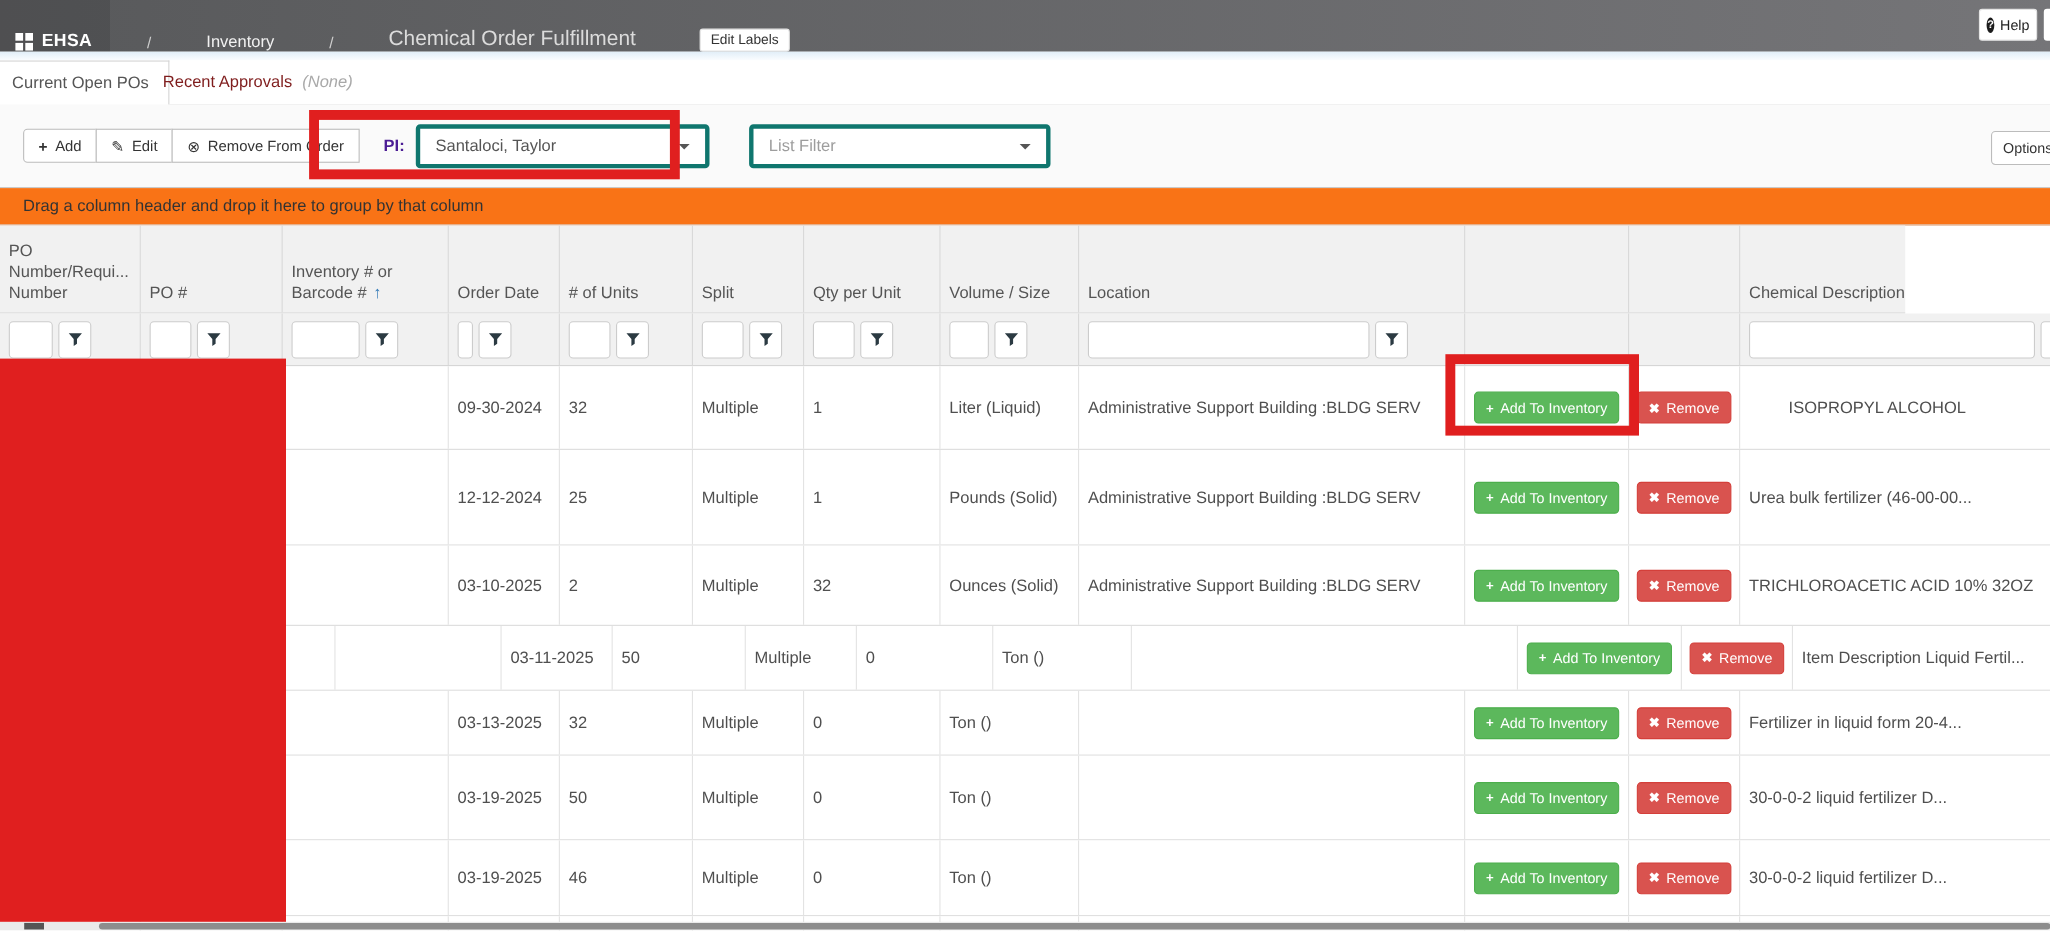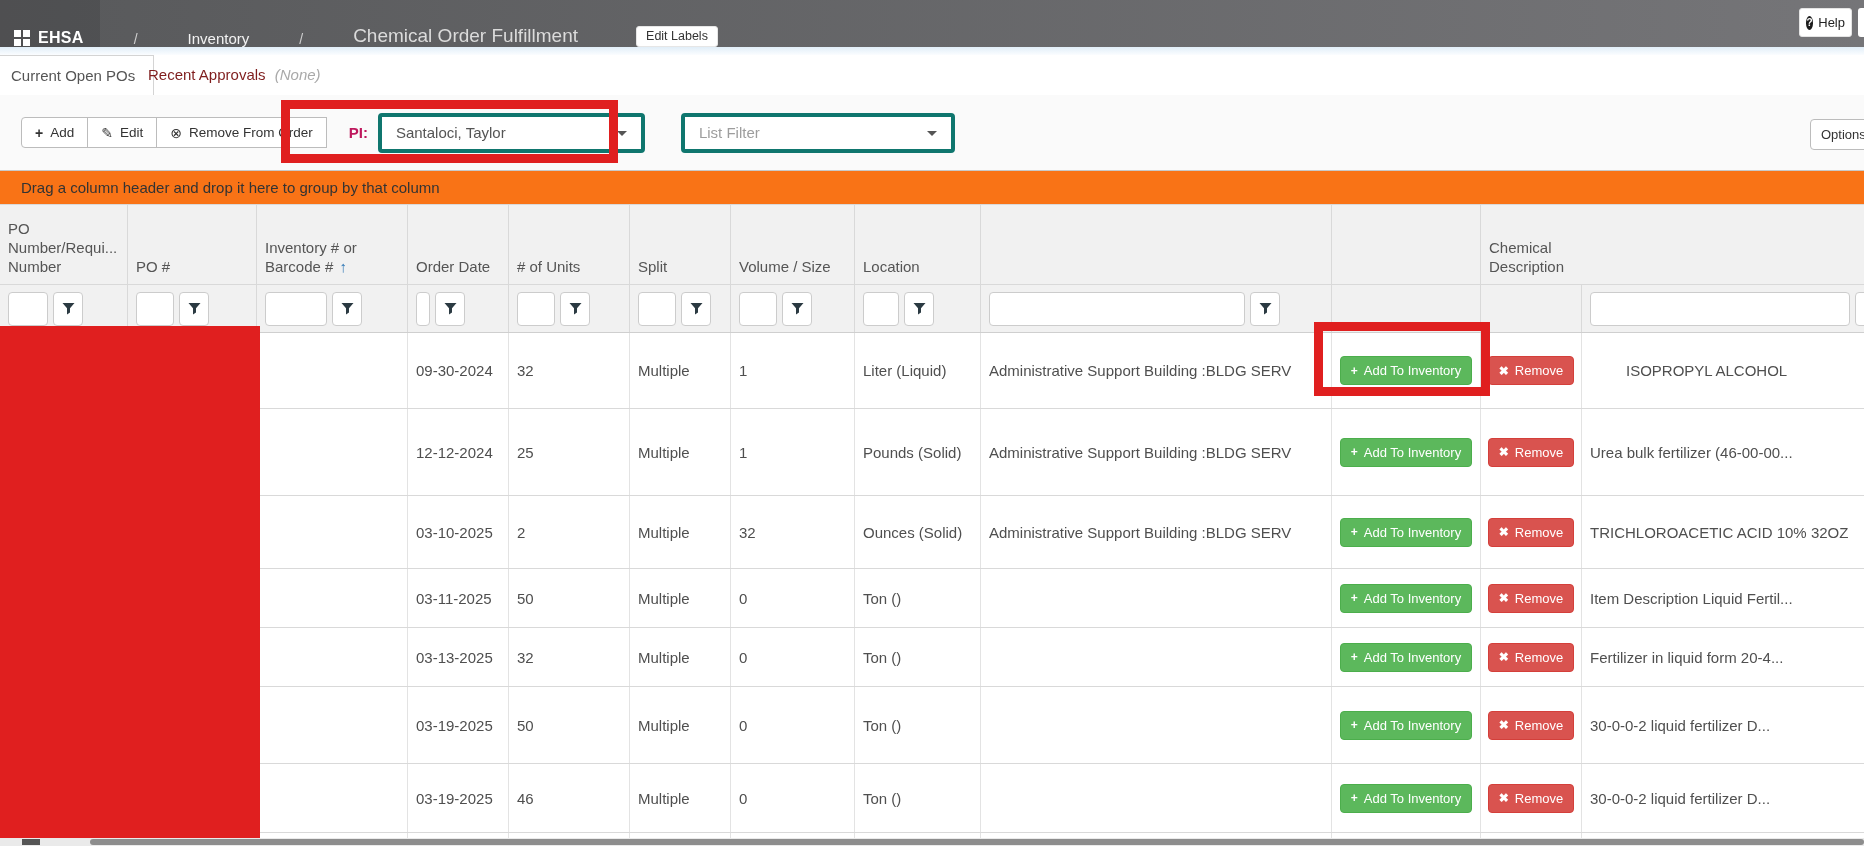--- a/index.html
+++ b/index.html
@@ -39,39 +39,39 @@
   .tab-none{color:#a9a9a9;font-style:italic;margin-left:5px;}
 
   
   .toolbar{position:absolute;left:0;top:95px;width:1864px;height:76px;background:#fafafa;
     border-bottom:1px solid #c9c9c9;display:flex;align-items:center;padding-left:21px;box-sizing:border-box;}
   .bgbtn{height:31px;background:#fff;border:1px solid #bcbcbc;color:#333;font-size:13.5px;
     display:inline-flex;align-items:center;gap:7px;padding:0 13px;cursor:pointer;margin-left:-1px;}
   .bgbtn:first-child{border-radius:4px 0 0 4px;margin-left:0;}
   .bgbtn:last-child{border-radius:0 4px 4px 0;}
   .bicon{font-style:normal;font-size:14px;line-height:1;}
-  .pi-label{font-size:15px;font-weight:bold;color:#be185d;margin-left:22px;margin-right:10px;}
+  .pi-label{font-size:15px;font-weight:bold;color:#4c1d95;margin-left:22px;margin-right:10px;}
   .select{height:40px;background:#fff;border:4px solid #0f766e;border-radius:4px;display:flex;
     align-items:center;box-sizing:border-box;padding:0 14px;cursor:pointer;position:relative;}
   .pi-select{width:267px;font-size:15px;color:#555;}
   .list-filter{width:274px;margin-left:36px;font-size:15px;color:#9d9d9d;}
   .caret{position:absolute;right:14px;top:50%;margin-top:-2px;width:0;height:0;
     border-left:5px solid transparent;border-right:5px solid transparent;border-top:5px solid #555;}
   .options-btn{position:absolute;left:1810px;top:119px;width:64px;height:31px;background:#fff;
     border:1px solid #bcbcbc;border-radius:4px;font-size:13px;color:#333;display:flex;align-items:center;
     padding:0 10px;gap:8px;cursor:pointer;box-sizing:border-box;}
 
   
   .groupbar{position:absolute;left:0;top:171px;width:1864px;height:34px;background:#f97316;
     border-bottom:1px solid #d9d9d9;display:flex;align-items:center;padding-left:21px;
     box-sizing:border-box;font-size:15px;color:#333;}
 
   
   .cols{display:grid;grid-template-columns:128px 129px 151px 101px 121px 101px 124px 126px 351px 149px 101px 282px;}
-  .thead{position:absolute;left:0;top:205px;width:1864px;height:80px;background:#f1f1f1;
+  .thead{position:absolute;left:0;top:205px;width:1732px;height:80px;background:#f1f1f1;
     border-bottom:1px solid #d9d9d9;box-sizing:border-box;}
   .hcell{border-right:1px solid #d9d9d9;display:flex;align-items:flex-end;
     padding:6px 8px 8px 8px;font-size:15px;color:#555;line-height:19px;box-sizing:border-box;overflow:hidden;}
   .sort-arrow{color:#337ab7;margin-left:6px;}
   .frow{position:absolute;left:0;top:285px;width:1864px;height:48px;background:#f1f1f1;
     border-bottom:1px solid #cfcfcf;box-sizing:border-box;}
   .fcell{border-right:1px solid #d9d9d9;display:flex;align-items:center;gap:5px;
     padding:0 6px 0 8px;box-sizing:border-box;overflow:hidden;}
   .finput{height:34px;background:#fff;border:1px solid #ccc;border-radius:4px;box-sizing:border-box;display:inline-block;}
   .fbtn{width:30px;min-width:30px;height:34px;background:#fff;border:1px solid #ccc;border-radius:4px;
@@ -188,20 +188,23 @@
     <div class="hcell">
         <span>Order Date</span>
       </div>
     <div class="hcell">
         <span># of Units</span>
       </div>
     <div class="hcell">
         <span>Split</span>
       </div>
     <div class="hcell">
+        <span>Qty per Unit</span>
+      </div>
+    <div class="hcell">
         <span>Volume / Size</span>
       </div>
     <div class="hcell">
         <span>Location</span>
       </div>
     <div class="hcell"></div>
     <div class="hcell"></div>
     <div class="hcell" style="border-right:none;">
         <span>Chemical Description</span>
       </div>
@@ -358,21 +361,21 @@
         </button>
       </div>
       <div class="dcell center">
         <button class="btn-remove">
           <span class="bicon">✖</span>
           <span>Remove</span>
         </button>
       </div>
       <div class="dcell" style="border-right:none;">TRICHLOROACETIC ACID 10% 32OZ</div>
     </div>
-      <div class="drow cols" style="height: 58px;">
+      <div class="drow cols" style="height: 58px; padding-left: 48px;">
       <div class="dcell"></div>
       <div class="dcell"></div>
       <div class="dcell"></div>
       <div class="dcell">03-11-2025</div>
       <div class="dcell">50</div>
       <div class="dcell">Multiple</div>
       <div class="dcell">0</div>
       <div class="dcell">Ton ()</div>
       <div class="dcell"></div>
       <div class="dcell center">

